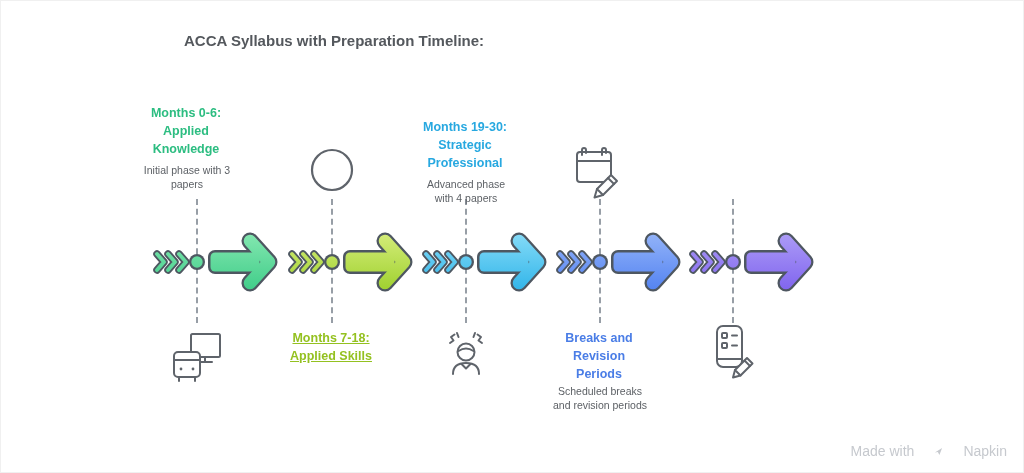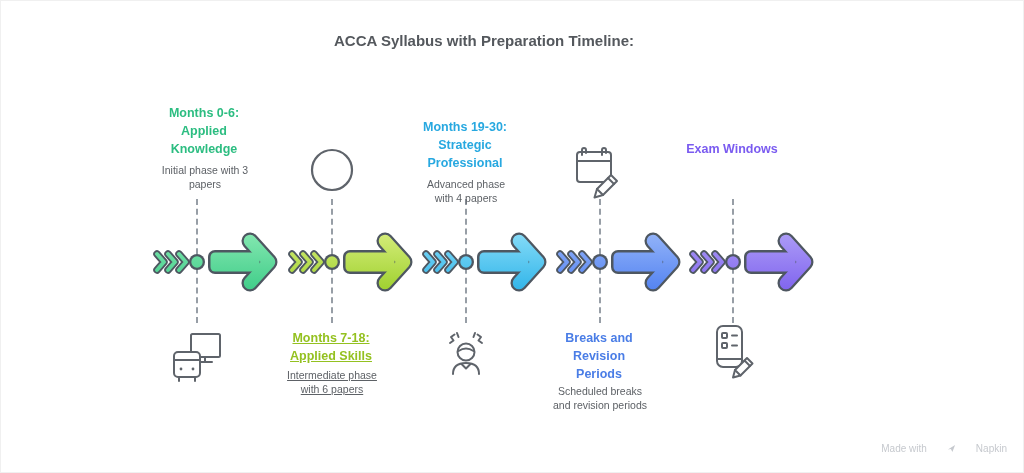--- a/index.html
+++ b/index.html
@@ -3,53 +3,53 @@
 <meta charset="utf-8">
 <style>
   html,body { margin:0; padding:0; background:#fff; }
   .canvas {
     position:relative; width:1024px; height:473px; background:#ffffff;
     font-family:"Liberation Sans", sans-serif; overflow:hidden;
     border:1px solid #f0f0f0; box-sizing:border-box;
   }
   .title {
     position:absolute; left:183px; top:30px; width:600px;
-    text-align:center; font-size:15px; font-weight:700; color:#54585d; line-height:20px;
+    font-size:15px; font-weight:700; color:#54585d; line-height:20px;
   }
   .label {
     position:absolute; width:130px; font-weight:700; font-size:12.5px; line-height:18px;
     text-align:center; white-space:pre-line; z-index:3;
   }
   .label.above { top:100px; height:57px; display:flex; align-items:flex-end; justify-content:center; }
   .label.below { top:328px; }
   .desc {
     position:absolute; width:132px; font-size:10.5px; line-height:13.5px; color:#5d6166;
     text-align:center; white-space:pre-line; z-index:3;
   }
   .desc.d-above { top:163px; }
-  .cx1 { left:138px; } .cx2 { left:265px;text-decoration:underline; } .cx3 { left:399px;margin-top:14px; } .cx4 { left:533px; } .cx5 { left:666px; }
+  .cx1 { left:120px; } .cx2 { left:265px;text-decoration:underline; } .cx3 { left:399px;margin-top:14px; } .cx4 { left:533px; } .cx5 { left:666px; }
   .vline {
     position:absolute; top:198px; height:124px; width:0;
     border-left:2px dashed var(--dash-color,#979ea6); z-index:1;
   }
   .v1 { left:195px; } .v2 { left:330px; } .v3 { left:464px; } .v4 { left:598px; } .v5 { left:731px; }
   .segment { position:absolute; top:226px; width:130px; height:70px; z-index:2; }
   .g1 { left:151px; } .g2 { left:286px; } .g3 { left:420px; } .g4 { left:554px; } .g5 { left:687px; }
   .gicon { position:absolute; z-index:2; }
   .gicon .st { stroke:var(--icon-color,#5f646b); stroke-width:2; fill:none;
                stroke-linecap:round; stroke-linejoin:round; }
   .gicon .wfill { fill:#ffffff; }
   .gicon .sfill { fill:var(--icon-color,#5f646b); stroke:none; }
   .icon-desktop { left:167px; top:326px; }
   .icon-circle  { left:309px; top:147px; }
   .icon-person  { left:437px; top:321px; }
   .icon-calendar{ left:570px; top:142px; }
   .icon-checklist{ left:704px; top:321px; }
   .footer {
-    position:absolute; right:16px; top:442px; font-size:10px; color:#c6c9ce;
+    position:absolute; right:16px; top:442px; font-size:14px; color:#c6c9ce;
     display:flex; align-items:center; gap:20px;
   }
 </style>
 </head>
 <body>
 
 <div class="canvas">
 
   <div class="title">
     <div>ACCA Syllabus with Preparation Timeline:</div>
@@ -177,22 +177,20 @@
     <circle class="sfill" cx="25" cy="42" r="1.4"></circle>
     <path class="st" d="M11 50 v4"></path>
     <path class="st" d="M27 50 v4"></path>
   </svg>
 
   <svg class="gicon icon-circle" width="44" height="44" viewBox="0 0 44 44">
     <circle class="st" cx="22" cy="22" r="20" style="stroke-width:2.2"></circle>
   </svg>
   <div class="label below cx2" style="color: rgb(148, 193, 32);">Months 7-18:
 Applied Skills</div>
-  <div class="desc cx2" style="top:368px">Intermediate phase
-with 6 papers</div>
 
   <div class="label above cx3" style="color: rgb(39, 168, 224);">Months 19-30:
 Strategic
 Professional</div>
   <div class="desc d-above cx3">Advanced phase
 with 4 papers</div>
   <svg class="gicon icon-person" width="56" height="58" viewBox="0 0 56 58">
     <path class="st" d="M12 21 l3.5 -2.5 l-2.5 -3.5 l3.5 -2.5"></path>
     <path class="st" d="M44 21 l-3.5 -2.5 l2.5 -3.5 l-3.5 -2.5"></path>
     <path class="st" d="M20.5 15 l-1.5 -4"></path>
@@ -211,21 +209,20 @@
     <path class="st wfill" d="M26 46 L40 32 l6 6 L32 52 Z"></path>
     <path class="st" d="M26 46 l-2.5 8.5 l8.5 -2.5"></path>
     <path class="st" d="M37 35 l6 6"></path>
   </svg>
   <div class="label below cx4" style="color: rgb(74, 125, 230);">Breaks and
 Revision
 Periods</div>
   <div class="desc cx4" style="top:384px">Scheduled breaks
 and revision periods</div>
 
-  <div class="label above cx5" style="color: rgb(122, 91, 240);">Exam Windows</div>
   <svg class="gicon icon-checklist" width="56" height="58" viewBox="0 0 56 58">
     <rect class="st wfill" x="12" y="4" width="25" height="41" rx="6"></rect>
     <rect class="st" x="17" y="11" width="5" height="5" rx="1"></rect>
     <path class="st" d="M27 13.5 h5"></path>
     <rect class="st" x="17" y="21" width="5" height="5" rx="1"></rect>
     <path class="st" d="M27 23.5 h5"></path>
     <path class="st" d="M13 37 h23"></path>
     <path class="st wfill" d="M30 48 L42 36 l5.5 5.5 L35.5 53.5 Z"></path>
     <path class="st" d="M30 48 l-2 7.5 l7.5 -2"></path>
     <path class="st" d="M39.5 38.5 l5.5 5.5"></path>

